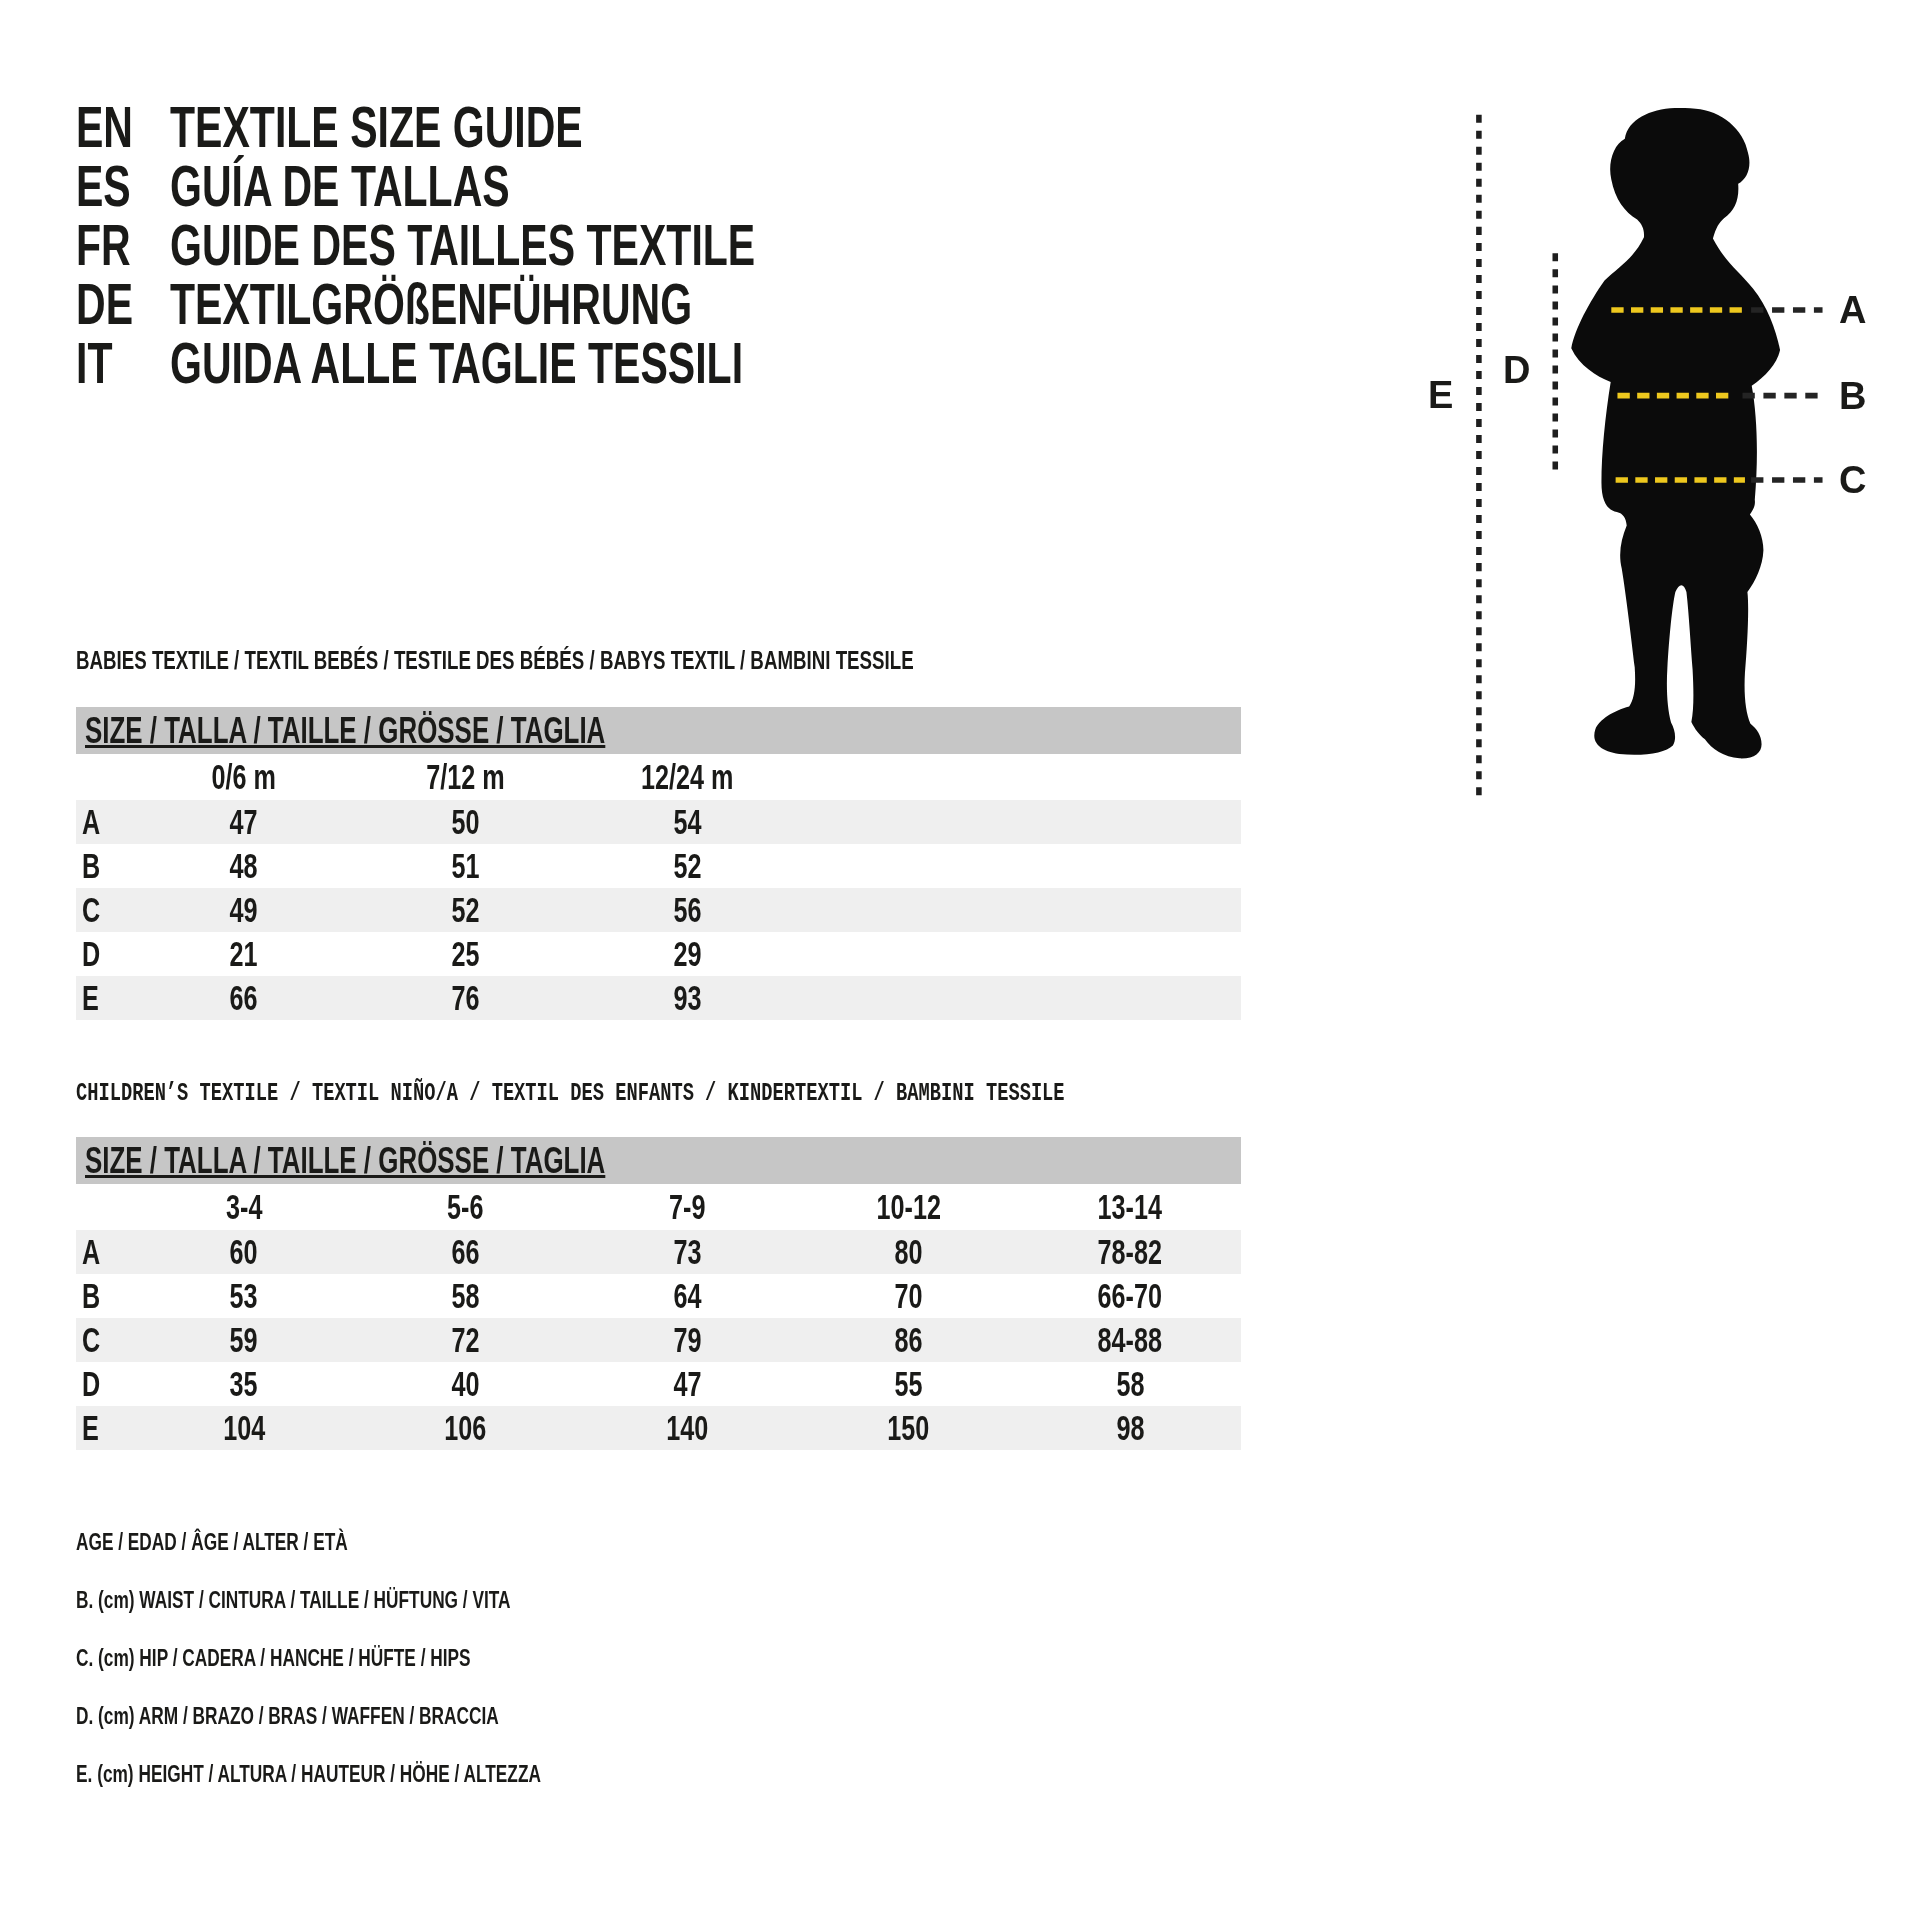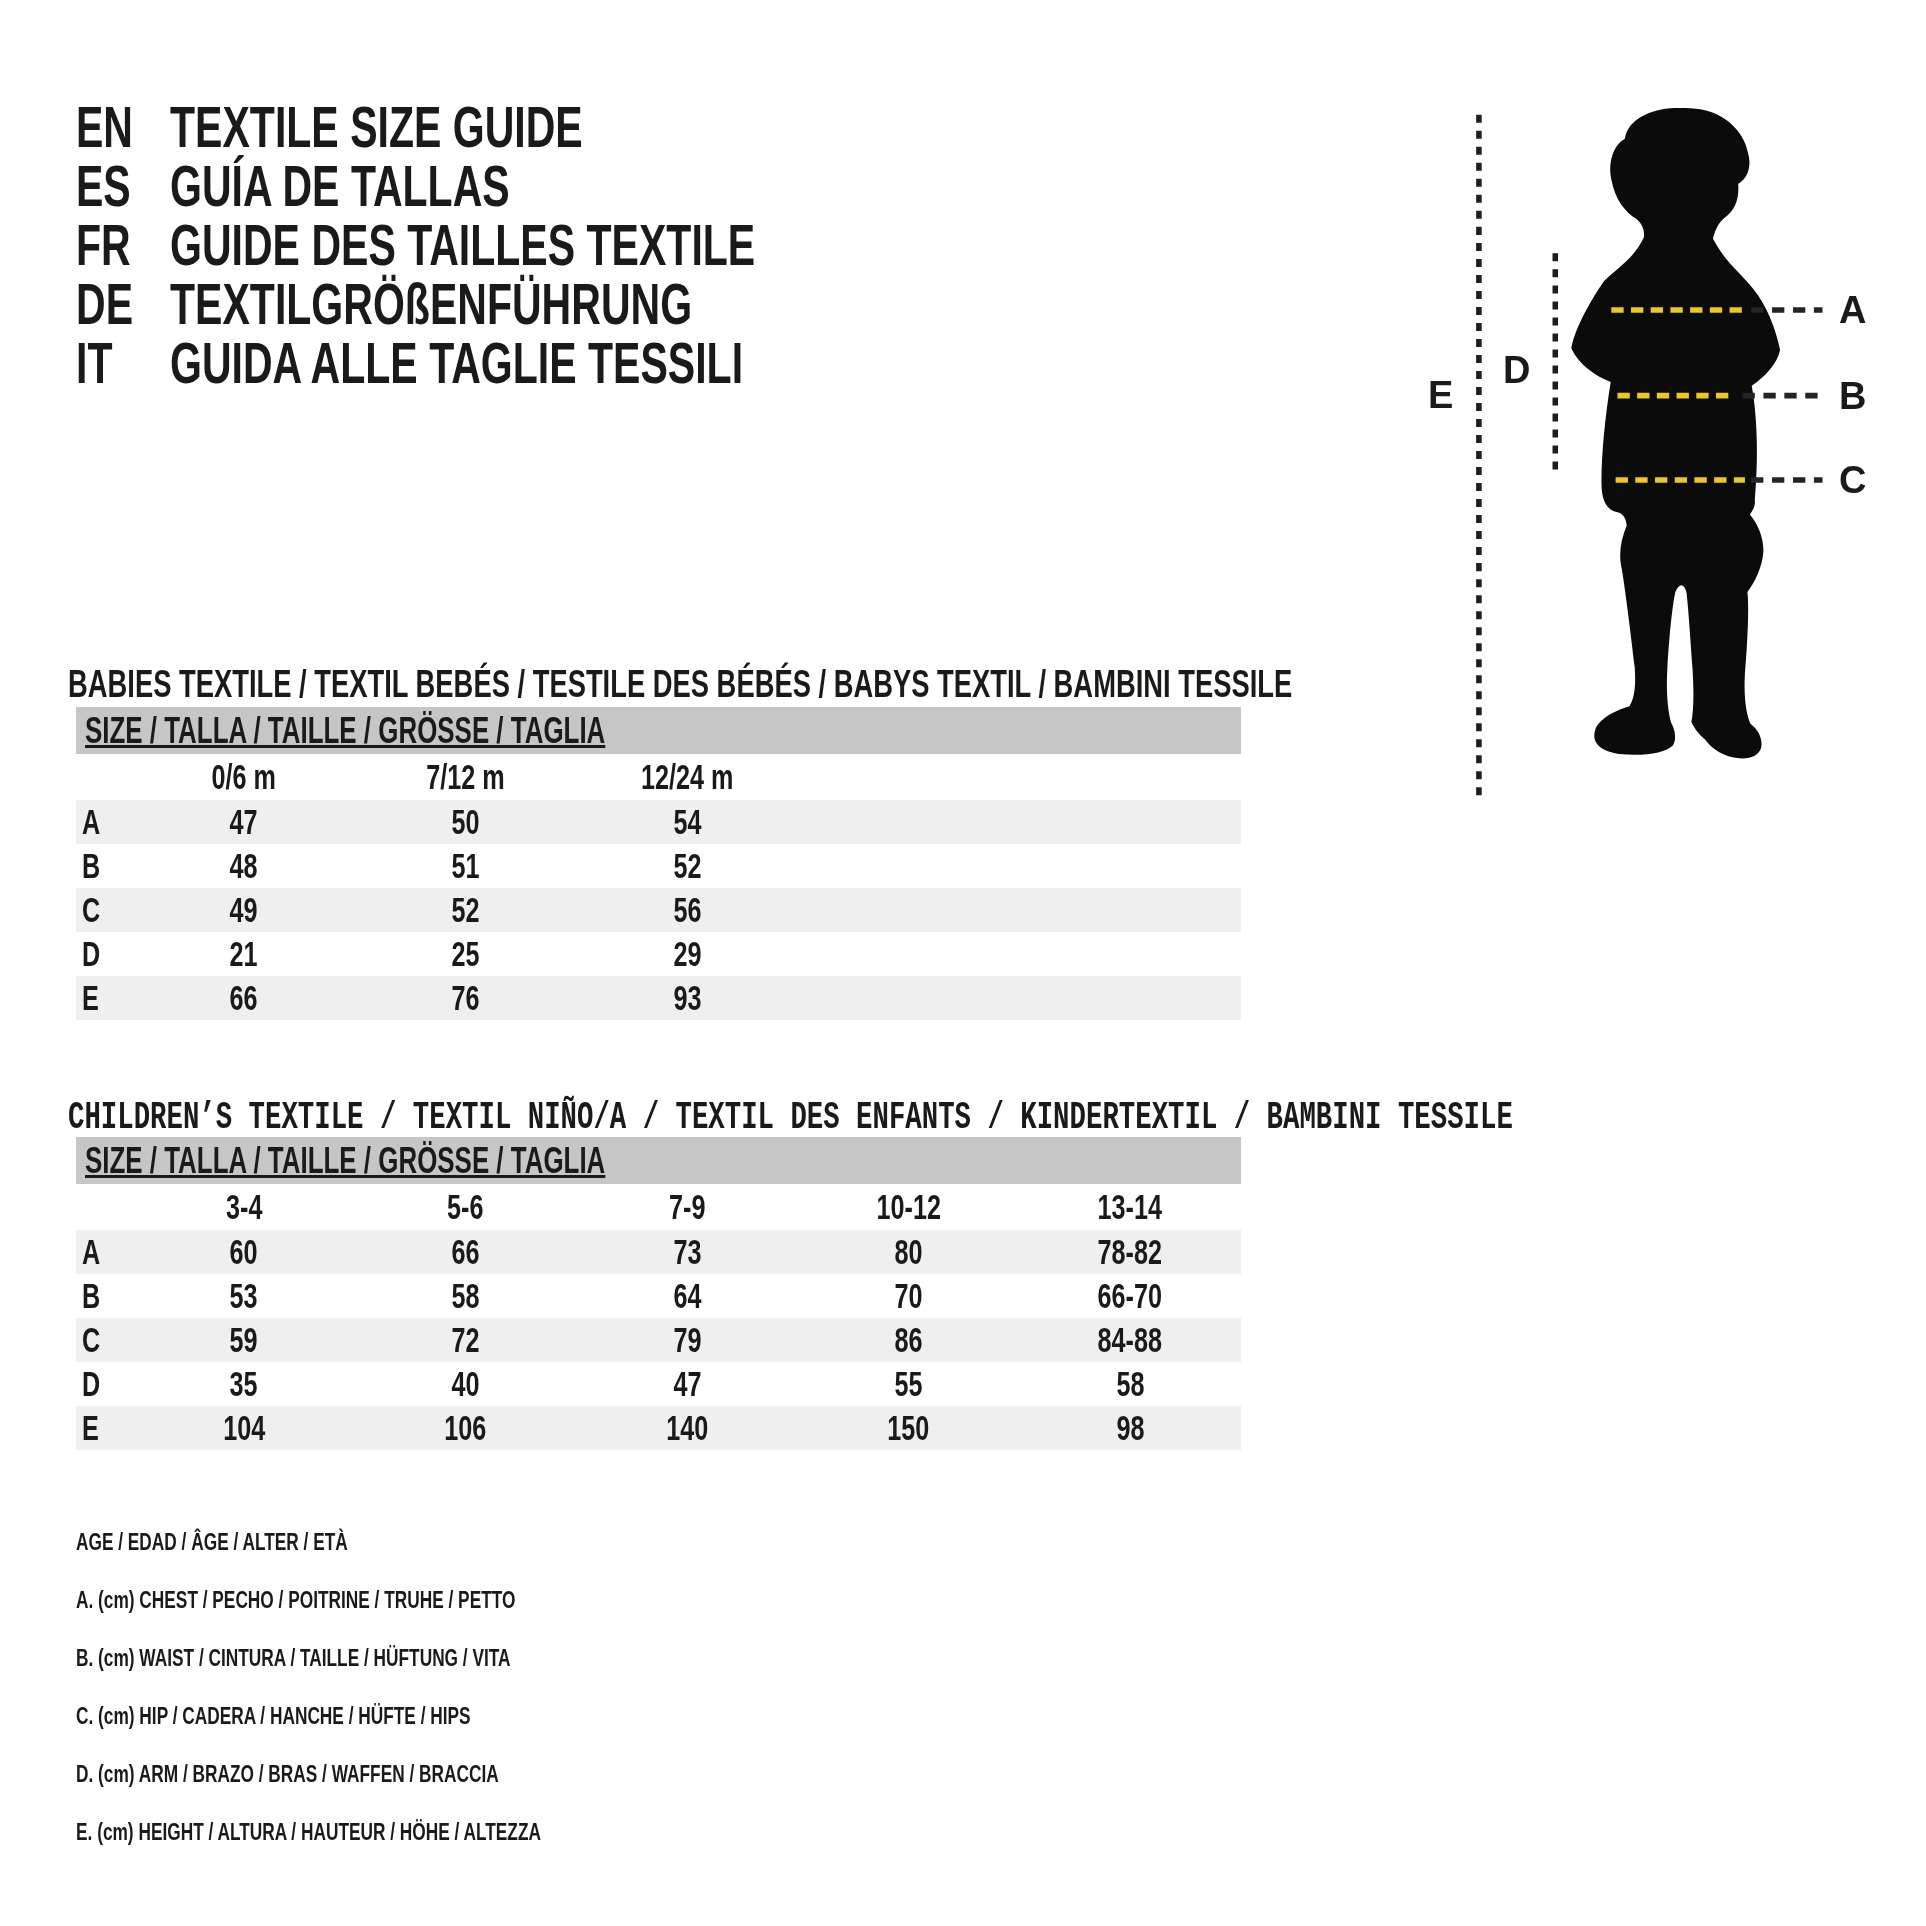--- a/index.html
+++ b/index.html
@@ -12,21 +12,21 @@
 
   
   .lang-list{position:absolute;left:76px;top:94px;}
   .lang-row{display:grid;grid-template-columns:94px auto;height:59px;align-items:center;font-size:57px;}
 
   
   .figure-svg{position:absolute;left:1405px;top:99px;width:521px;height:709px;}
   .fig-label{position:absolute;font-size:38px;font-weight:800;line-height:44px;}
 
   
-  .section-title{position:absolute;left:68px;font-size:38px;line-height:41px;margin-top:24px;}
+  .section-title{position:absolute;left:76px;font-size:26px;line-height:41px;}
   .sg-table{position:absolute;left:76px;width:1165px;}
   .size-bar{height:47px;background:#c6c6c6;display:flex;align-items:center;padding-left:8.6px;box-sizing:border-box;font-size:36px;text-decoration:underline;}
   .thead{display:grid;grid-template-columns:57px repeat(5,1fr);align-items:center;height:46px;font-size:35px;}
   .trow{display:grid;grid-template-columns:57px repeat(5,1fr);align-items:center;height:44px;font-size:35px;}
   .rows .trow:nth-child(odd){background:#efefef;}
   .cell{text-align:center;}
   .rlabel{text-align:left;padding-left:6.2px;}
 
   
   .legend{position:absolute;left:76px;top:1513px;}
@@ -241,23 +241,20 @@
         <span class="cell"><span class="t tc">98</span></span>
       </div>
     </div>
   </div>
 
   <div class="legend">
     <div class="legend-line">
         <span class="t">AGE / EDAD / ÂGE / ALTER / ETÀ</span>
       </div>
     <div class="legend-line">
-        <span class="t">A. (cm) CHEST / PECHO / POITRINE / TRUHE / PETTO</span>
-      </div>
-    <div class="legend-line">
         <span class="t">B. (cm) WAIST / CINTURA / TAILLE / HÜFTUNG / VITA</span>
       </div>
     <div class="legend-line">
         <span class="t">C. (cm) HIP / CADERA / HANCHE / HÜFTE / HIPS</span>
       </div>
     <div class="legend-line">
         <span class="t">D. (cm) ARM / BRAZO / BRAS / WAFFEN / BRACCIA</span>
       </div>
     <div class="legend-line">
         <span class="t">E. (cm) HEIGHT / ALTURA / HAUTEUR / HÖHE / ALTEZZA</span>

